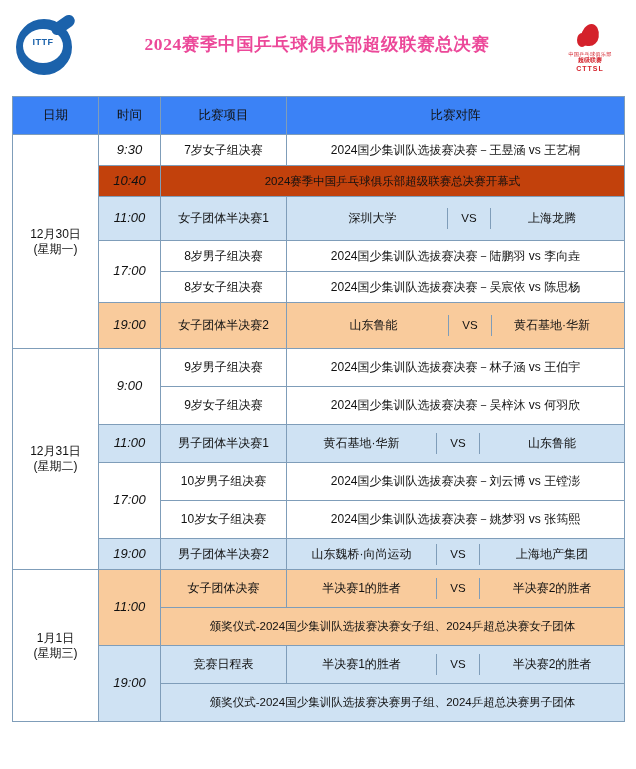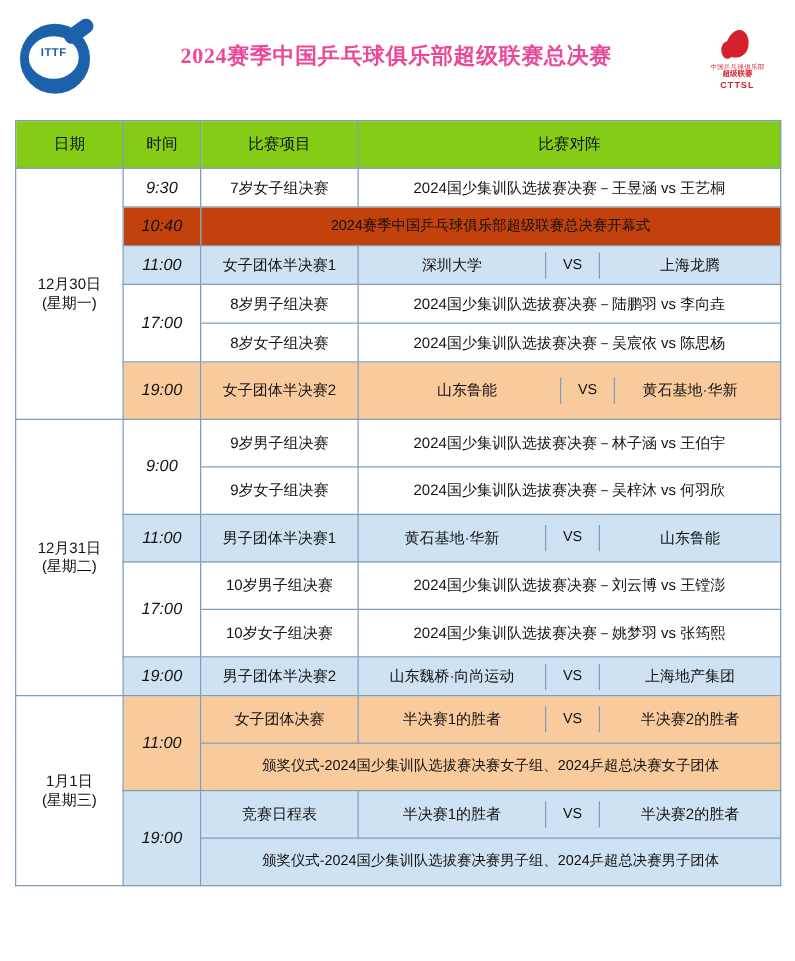--- a/index.html
+++ b/index.html
@@ -153,21 +153,21 @@
     text-align: center;
     vertical-align: middle;
     padding: 3px 2px;
     line-height: 1.25;
     font-weight: normal;
   }
   thead th {
     height: 31px;
     font-size: 12.5px;
     font-weight: bold;
-    background: #84cc16;
+    background: #3b82f6;
   }
   td.date {
     font-size: 12px;
     line-height: 1.5;
   }
   td.time {
     font-size: 13px;
     font-style: italic;
   }
   td.event {
@@ -251,21 +251,21 @@
         </tr>
 
         <tr class="row-h">
           <td class="time c-red">10:40</td>
           <td class="c-red" colspan="2">2024赛季中国乒乓球俱乐部超级联赛总决赛开幕式</td>
         </tr>
 
         <tr class="row-h">
           <td class="time c-blue">11:00</td>
           <td class="event c-blue">女子团体半决赛1</td>
-          <td class="c-blue" style="padding:0">
+          <td class="c-blue" style="padding:11px">
             <table style="width:100%;border-collapse:collapse;table-layout:fixed">
               <tbody>
                   <tr>
                 <td style="border:none;width:145px;font-size:12px">深圳大学</td>
                 <td class="vs" style="border-left:1px solid #7f9db9;border-right:1px solid #7f9db9;border-top:none;border-bottom:none;width:38px">VS</td>
                 <td style="border:none;font-size:12px">上海龙腾</td>
               </tr>
             </tbody>
               </table>
           </td>

